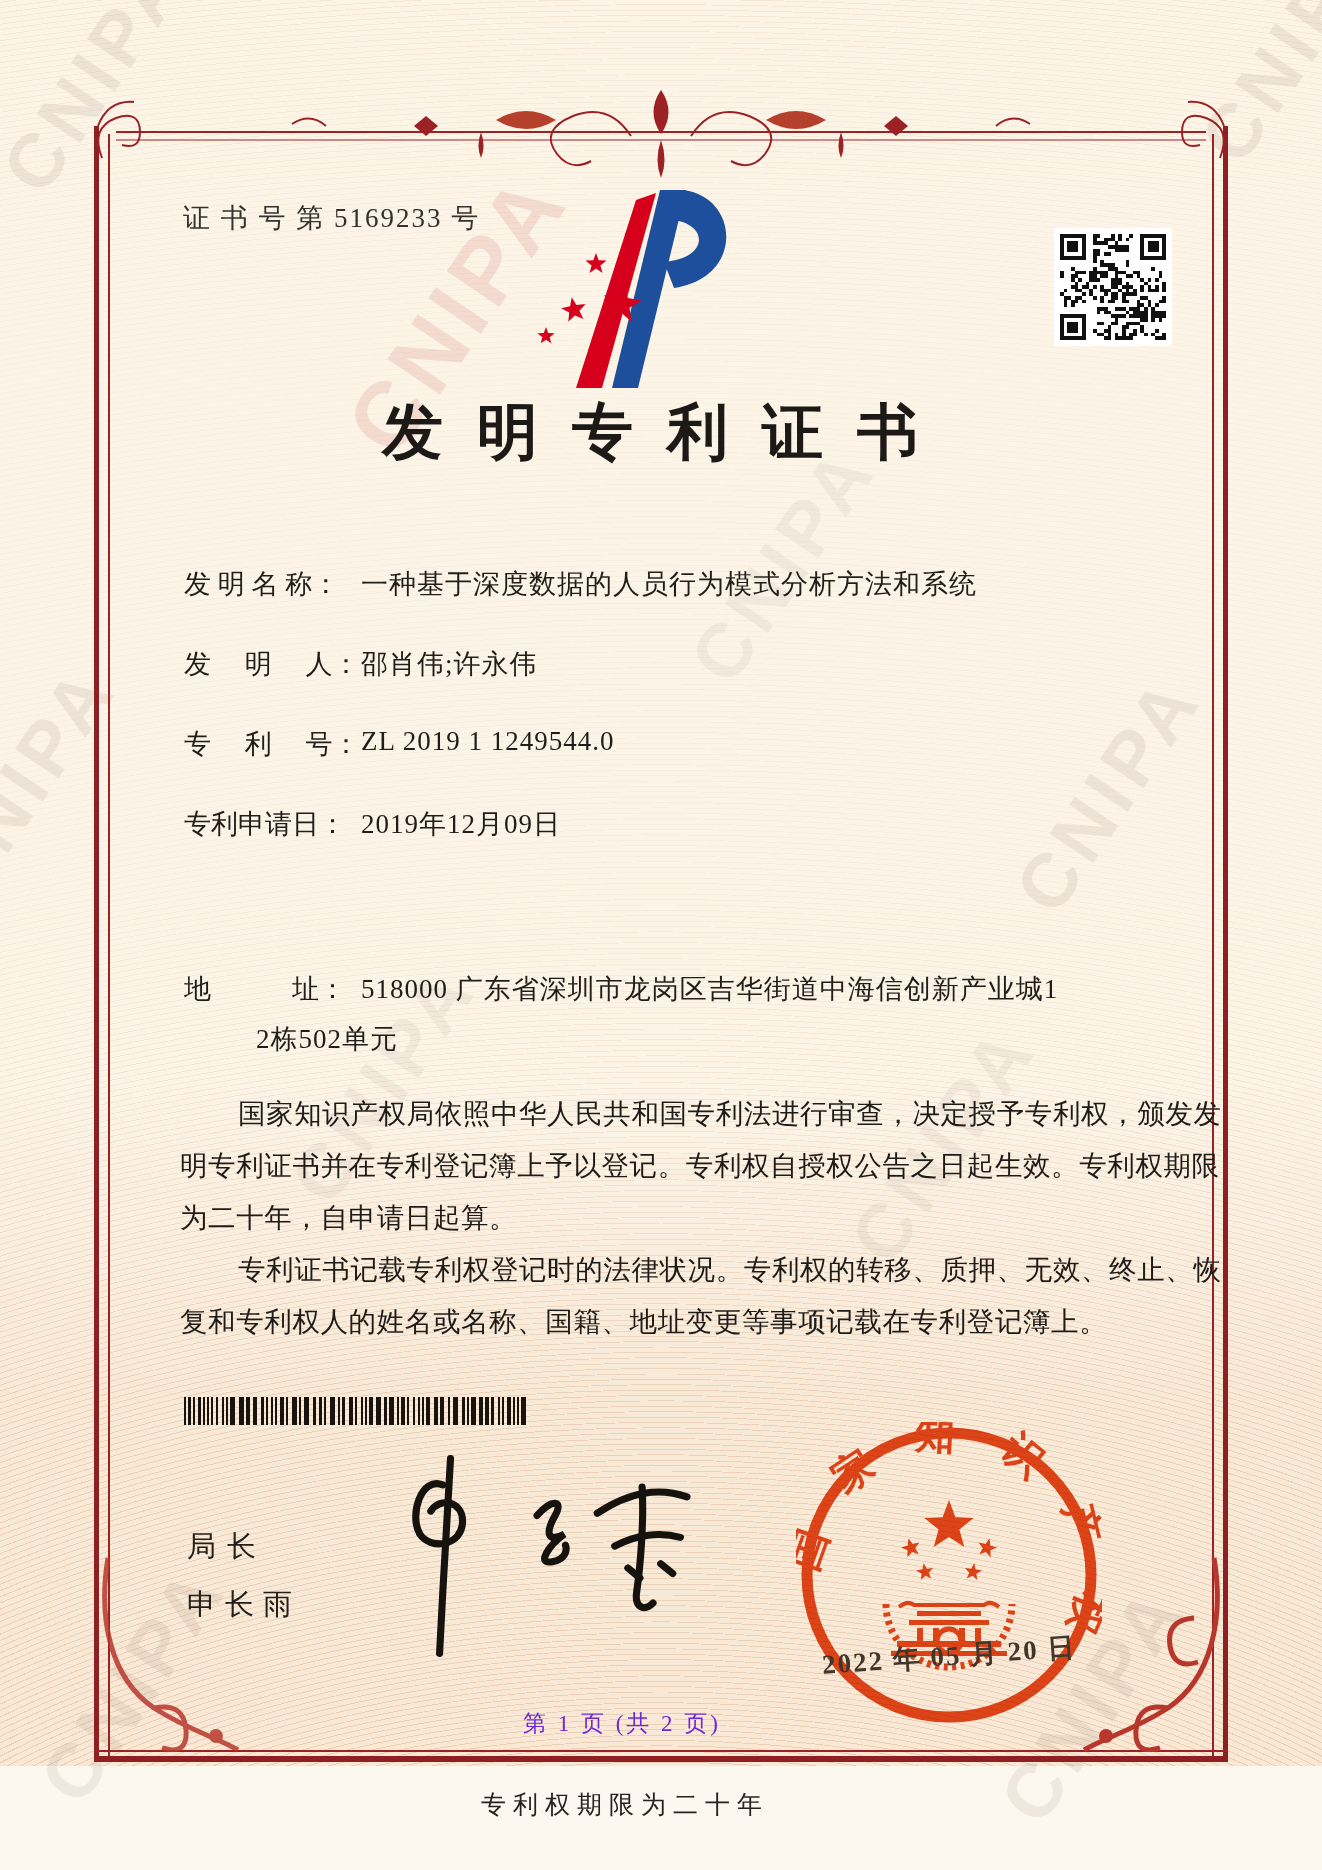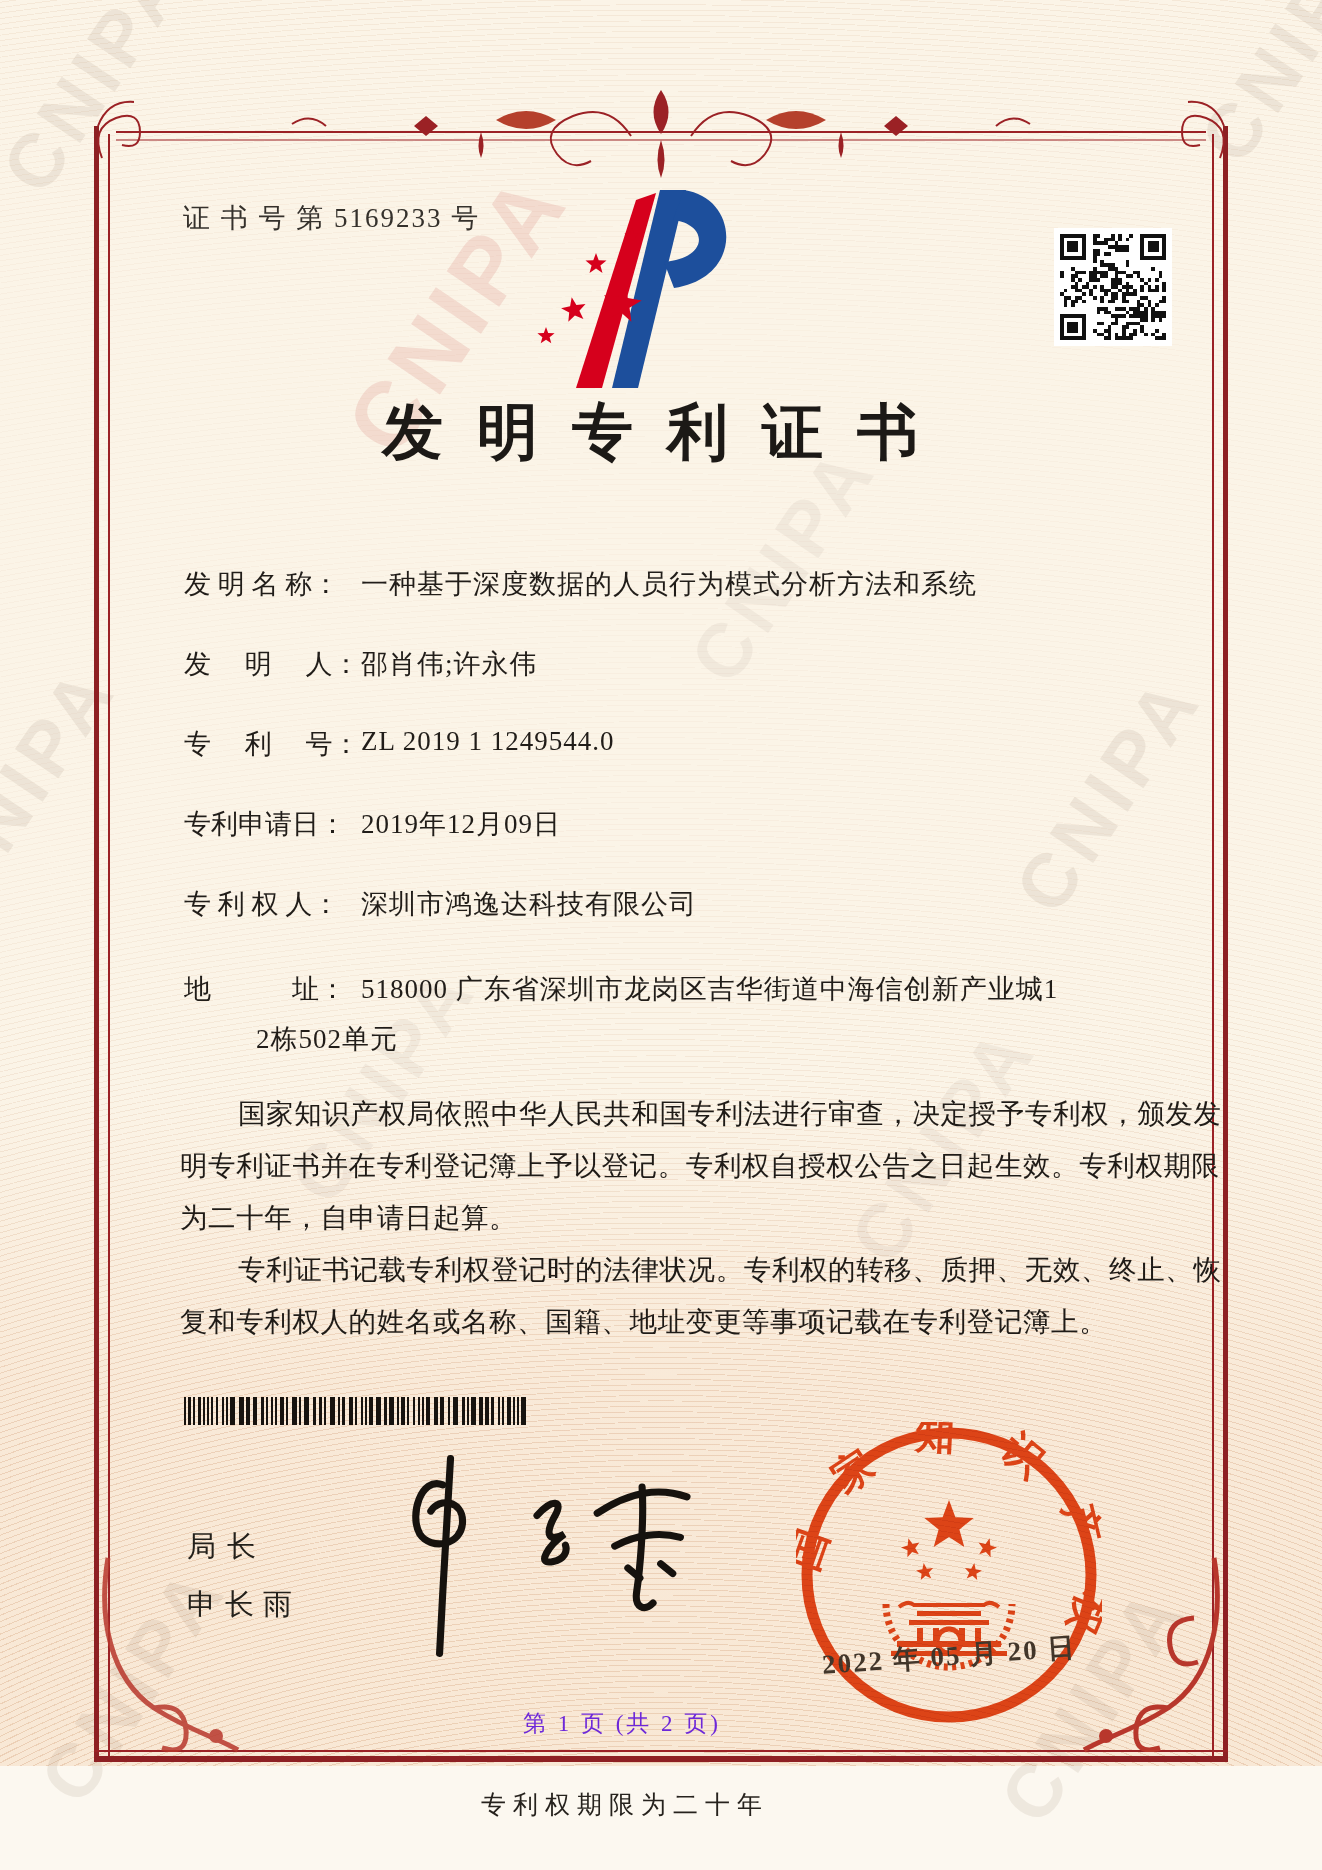--- a/index.html
+++ b/index.html
@@ -167,23 +167,20 @@
     <span class="flabel">发 明 名 称：</span><span class="fvalue">一种基于深度数据的人员行为模式分析方法和系统</span>
   </div>
   <div class="frow f2">
     <span class="flabel">发　 明　 人：</span><span class="fvalue">邵肖伟;许永伟</span>
   </div>
   <div class="frow f3">
     <span class="flabel">专　 利　 号：</span><span class="fvalue">ZL 2019 1 1249544.0</span>
   </div>
   <div class="frow f4">
     <span class="flabel">专利申请日：</span><span class="fvalue">2019年12月09日</span>
-  </div>
-  <div class="frow f5">
-    <span class="flabel">专 利 权 人：</span><span class="fvalue">深圳市鸿逸达科技有限公司</span>
   </div>
   <div class="frow f6">
     <div><span class="flabel">地　　　址：</span><span class="fvalue">518000 广东省深圳市龙岗区吉华街道中海信创新产业城1</span></div>
     <div class="addr2">2栋502单元</div>
   </div>
 
   <div class="body-text">
     <p>国家知识产权局依照中华人民共和国专利法进行审查，决定授予专利权，颁发发明专利证书并在专利登记簿上予以登记。专利权自授权公告之日起生效。专利权期限为二十年，自申请日起算。</p>
     <p>专利证书记载专利权登记时的法律状况。专利权的转移、质押、无效、终止、恢复和专利权人的姓名或名称、国籍、地址变更等事项记载在专利登记簿上。</p>
   </div>

